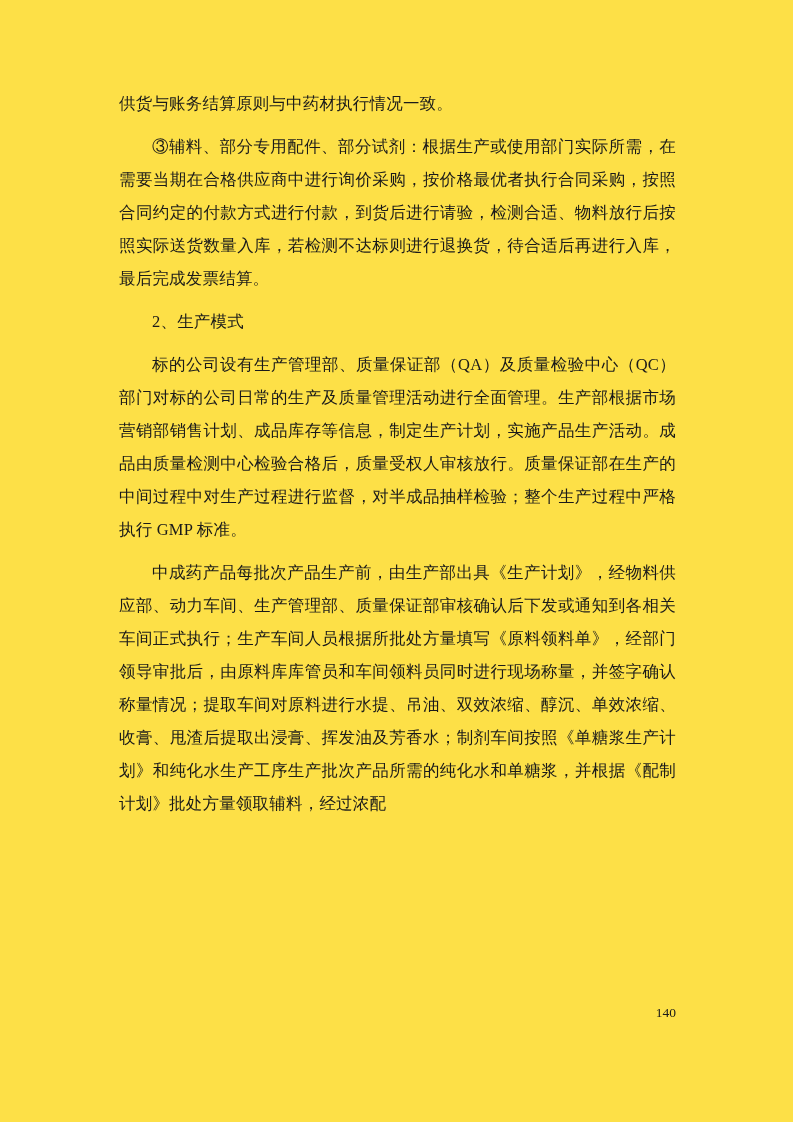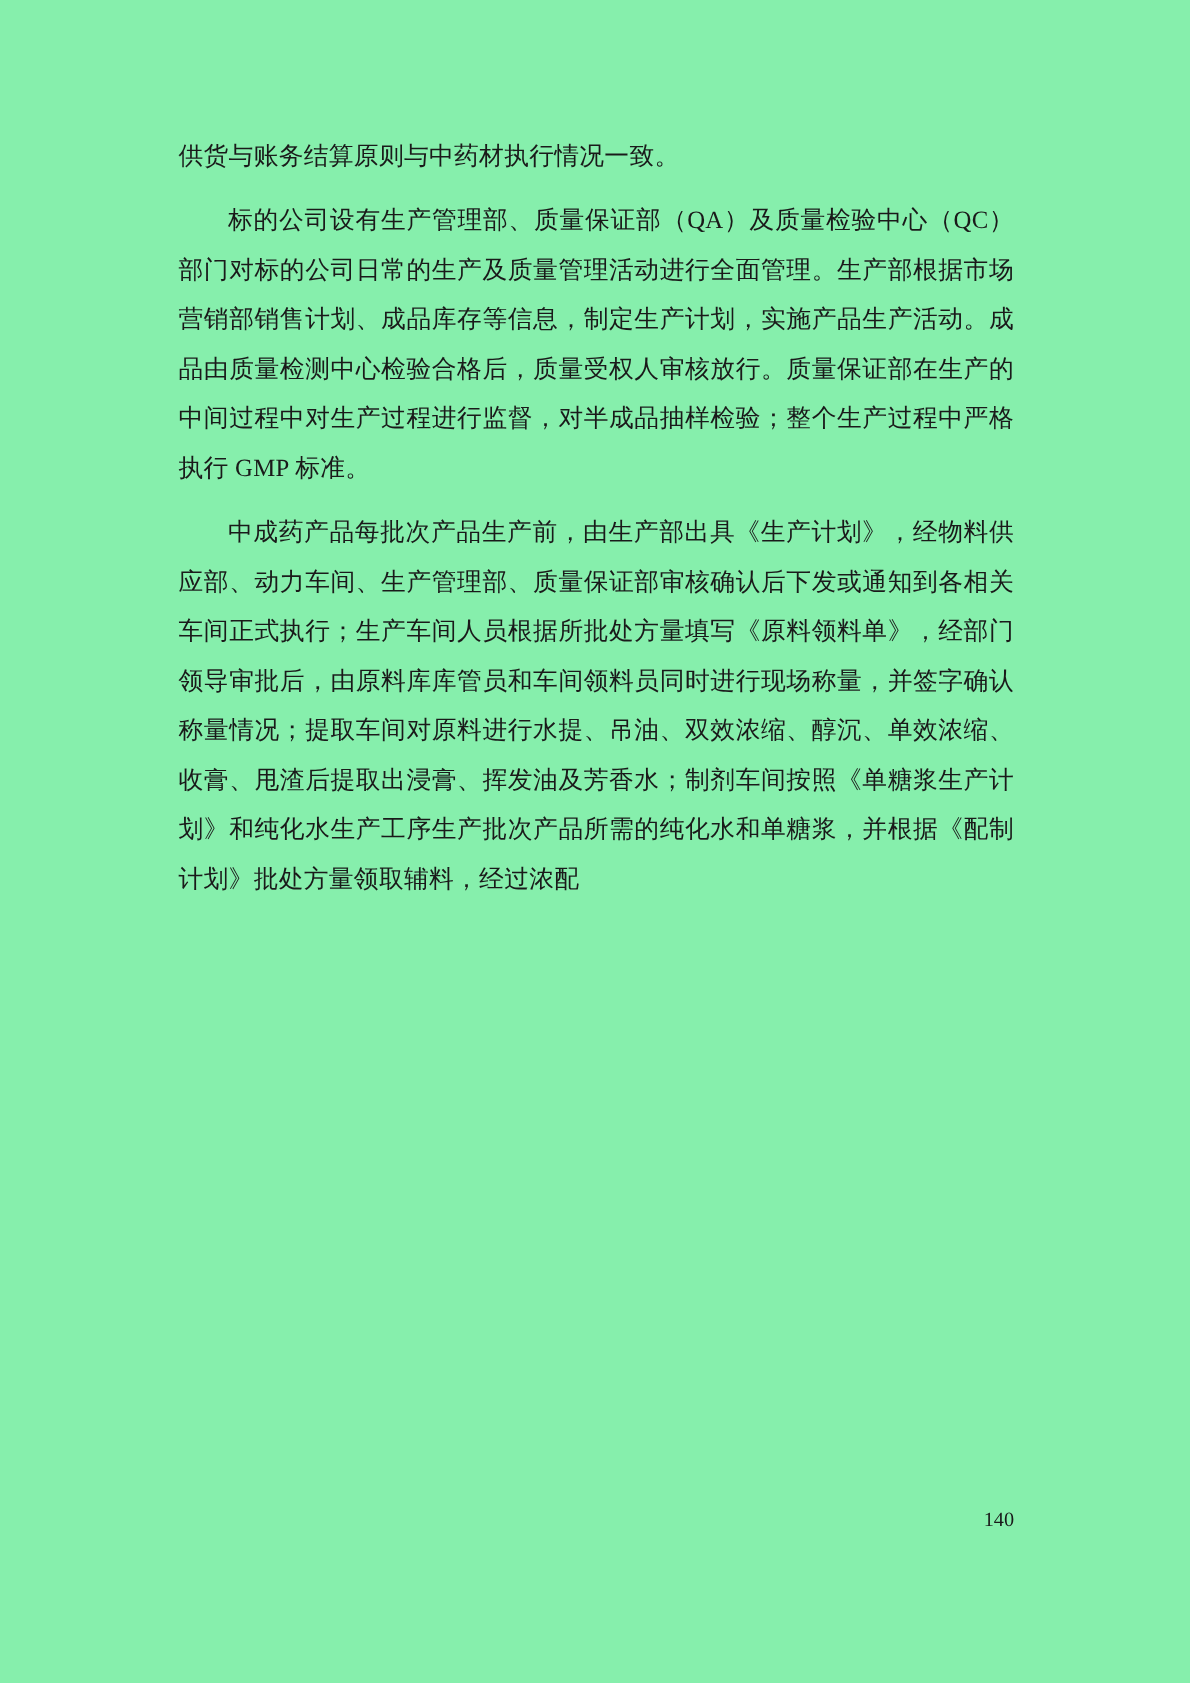--- a/index.html
+++ b/index.html
@@ -6,21 +6,21 @@
   html, body {
     width: 793px;
     height: 1122px;
     background: #ffffff;
     font-family: "Liberation Serif", "DejaVu Serif", serif;
   }
   .page {
     position: relative;
     width: 793px;
     height: 1122px;
-    background: #86efac;
+    background: #fde047;
     overflow: hidden;
   }
   .content {
     position: absolute;
     top: 87px;
     left: 119px;
     width: 557px;
     color: #1a1a1a;
   }
   .para {
@@ -49,17 +49,19 @@
     line-height: 20px;
     color: #1a1a1a;
   }
 </style>
 </head>
 <body>
 
 <div class="page">
   <div class="content">
     <p class="para no-indent">供货与账务结算原则与中药材执行情况一致。</p>
+    <p class="para">③辅料、部分专用配件、部分试剂：根据生产或使用部门实际所需，在需要当期在合格供应商中进行询价采购，按价格最优者执行合同采购，按照合同约定的付款方式进行付款，到货后进行请验，检测合适、物料放行后按照实际送货数量入库，若检测不达标则进行退换货，待合适后再进行入库，最后完成发票结算。</p>
+    <p class="para heading">2、生产模式</p>
     <p class="para">标的公司设有生产管理部、质量保证部（QA）及质量检验中心（QC）部门对标的公司日常的生产及质量管理活动进行全面管理。生产部根据市场营销部销售计划、成品库存等信息，制定生产计划，实施产品生产活动。成品由质量检测中心检验合格后，质量受权人审核放行。质量保证部在生产的中间过程中对生产过程进行监督，对半成品抽样检验；整个生产过程中严格执行 GMP 标准。</p>
     <p class="para">中成药产品每批次产品生产前，由生产部出具《生产计划》，经物料供应部、动力车间、生产管理部、质量保证部审核确认后下发或通知到各相关车间正式执行；生产车间人员根据所批处方量填写《原料领料单》，经部门领导审批后，由原料库库管员和车间领料员同时进行现场称量，并签字确认称量情况；提取车间对原料进行水提、吊油、双效浓缩、醇沉、单效浓缩、收膏、甩渣后提取出浸膏、挥发油及芳香水；制剂车间按照《单糖浆生产计划》和纯化水生产工序生产批次产品所需的纯化水和单糖浆，并根据《配制计划》批处方量领取辅料，经过浓配</p>
   </div>
   <div class="footer">140</div>
 </div>
 
 </body></html>

